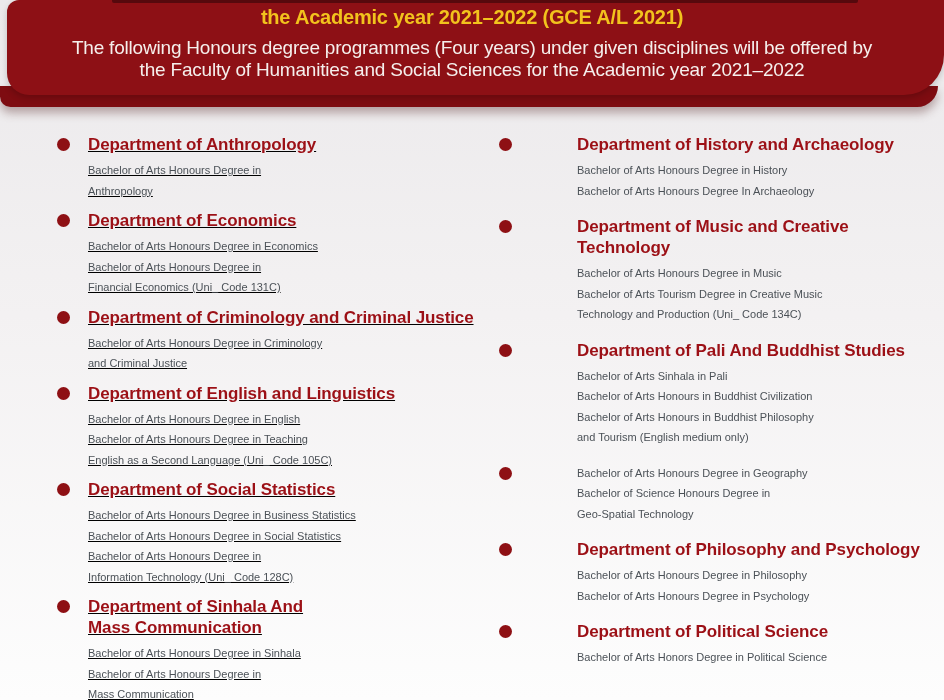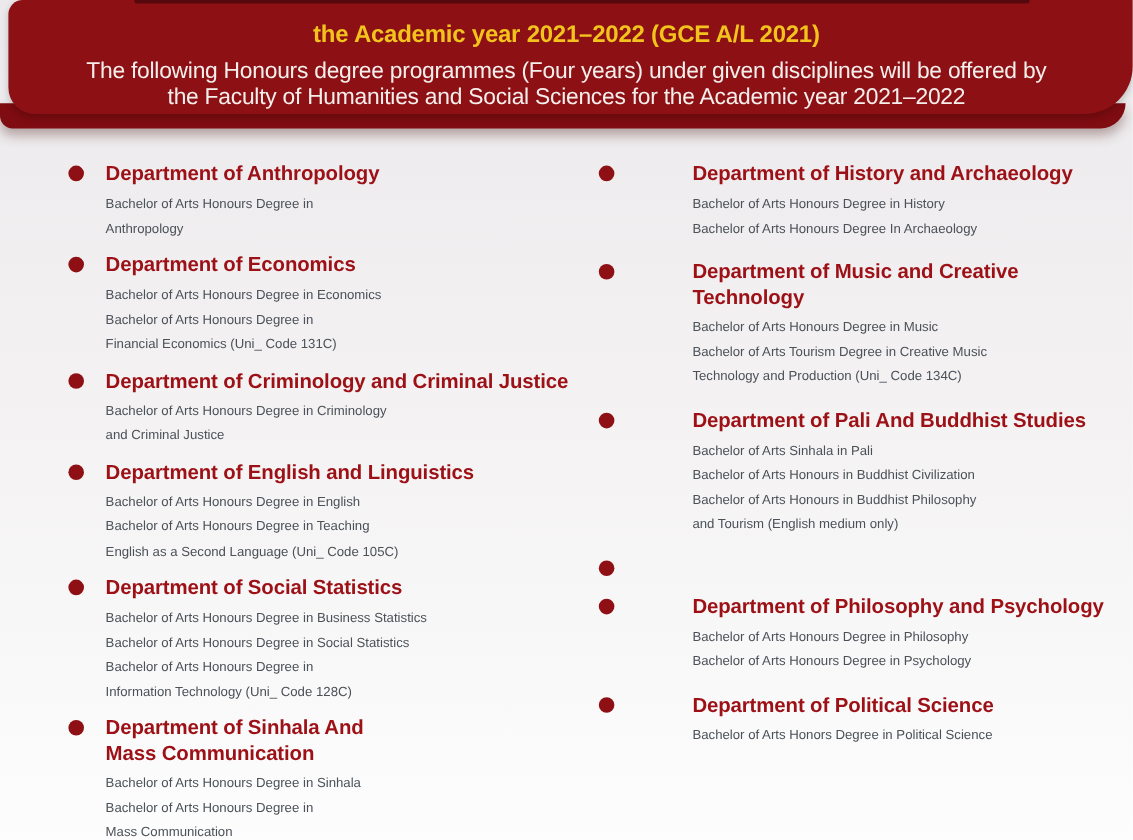--- a/index.html
+++ b/index.html
@@ -32,38 +32,38 @@
   .band-front{
     position:absolute;left:7px;top:0;right:0;height:95px;
     background:var(--banner-red);
     border-radius:12px 0 40px 22px;
     box-shadow:0 3px 6px rgba(0,0,0,.18);
   }
   .top-remnant{
     position:absolute;left:112px;top:0;width:746px;height:3px;
     background:rgba(42,4,7,.55);z-index:3;border-radius:0 0 2px 2px;
   }
-  .header-text{position:absolute;left:0;right:0;top:16px;z-index:2;text-align:center;}
+  .header-text{position:absolute;left:0;right:0;top:4px;z-index:2;text-align:center;}
   .banner-title{
     color:var(--title-yellow);
     font-weight:bold;font-size:20px;line-height:27px;letter-spacing:-.2px;
   }
   .banner-subtitle{
     margin-top:6px;color:var(--subtitle-white);
     font-size:19px;line-height:21.5px;letter-spacing:-.2px;
   }
 
   
   .columns{display:flex;padding:27px 0 0 57px;align-items:flex-start;}
   .col{display:flex;flex-direction:column;}
   .col-left{width:442px;flex:none;}
   .col-right{flex:1;min-width:0;}
 
   .dept{display:flex;align-items:flex-start;}
-  .col-left .dept{margin-bottom:9px;}
+  .col-left .dept{margin-bottom:9px;text-decoration:underline;}
   .col-right .dept{margin-bottom:15px;gap:47px;}
   .bullet{
     flex:none;width:13px;height:13px;border-radius:50%;
     background:var(--bullet-red);margin-top:4px;margin-right:18px;
   }
   .dept-body{min-width:0;}
   .dept-name{
     color:var(--department-red);font-weight:bold;
     font-size:17px;line-height:21px;letter-spacing:-.1px;
     margin-bottom:5px;
@@ -204,20 +204,25 @@
             <div class="prog-line">Bachelor of Arts Sinhala in Pali</div>
             <div class="prog-line">Bachelor of Arts Honours  in Buddhist Civilization</div>
             <div class="prog-line">Bachelor of Arts Honours  in Buddhist Philosophy</div>
             <div class="prog-line">and Tourism (English medium only)</div>
           </div>
         </div>
       </div>
       <div class="dept">
         <span class="bullet"></span>
         <div class="dept-body">
+          <div class="programmes">
+            <div class="prog-line">Bachelor of Arts Honours Degree in Geography</div>
+            <div class="prog-line">Bachelor of Science Honours Degree in</div>
+            <div class="prog-line">Geo-Spatial Technology</div>
+          </div>
         </div>
       </div>
       <div class="dept">
         <span class="bullet"></span>
         <div class="dept-body">
           <div class="dept-name">
             <div>Department of Philosophy and Psychology</div>
           </div>
           <div class="programmes">
             <div class="prog-line">Bachelor of Arts Honours Degree in Philosophy</div>

